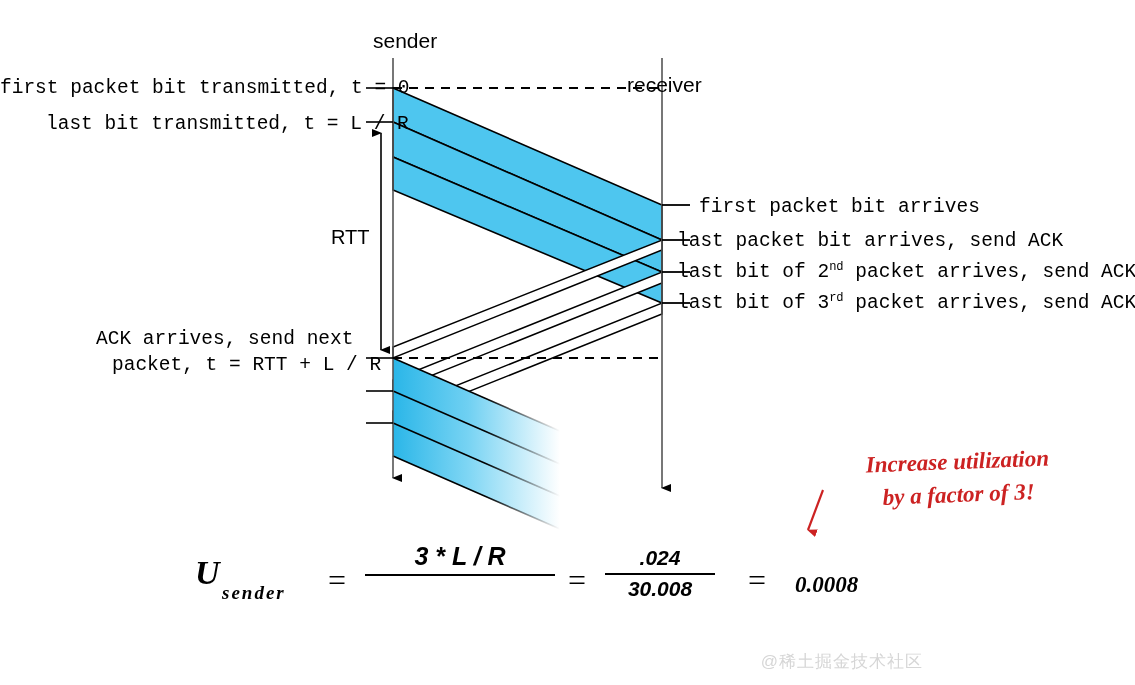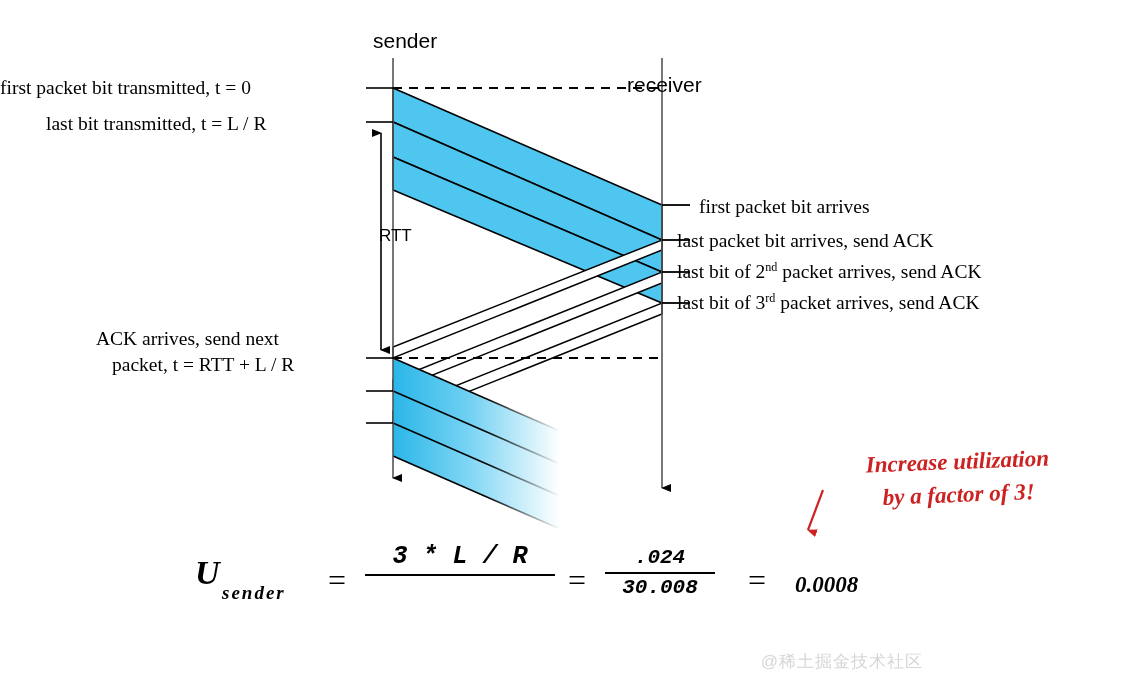--- a/index.html
+++ b/index.html
@@ -22,44 +22,43 @@
     height: 685px;
   }
   svg.diagram {
     position: absolute;
     left: 0; top: 0;
     width: 1135px;
     height: 685px;
   }
   .lbl {
     position: absolute;
-    font-family: Liberation Serif, serif;
+    font-family: Liberation Mono, monospace;
     font-size: 19.5px;
     color: #000;
     white-space: nowrap;
     line-height: 1.28;
   }
   .hdr {
     position: absolute;
     font-family: "Liberation Sans", sans-serif;
     font-size: 21px;
     color: #000;
     white-space: nowrap;
   }
   .lbl sup {
     font-size: 0.62em;
     vertical-align: super;
     line-height: 0;
   }
   .rtt-label {
     position: absolute;
-    font-size: 17px;
+    font-size: 20px;
     font-family: "Liberation Sans", sans-serif;
     white-space: nowrap;
-    margin-left: 48px;
   }
   .redtext {
     position: absolute;
     font-family: "Liberation Serif", serif;
     font-style: italic;
     font-weight: bold;
     color: #cc2222;
     font-size: 23px;
     white-space: nowrap;
     text-align: center;
@@ -82,21 +81,21 @@
     font-weight: bold;
   }
   .eq-sign {
     font-size: 32px;
     font-style: normal;
     font-family: "Liberation Serif", serif;
   }
   .frac {
     position: absolute;
     text-align: center;
-    font-family: Liberation Mono, monospace;
+    font-family: Liberation Sans, sans-serif;
     font-style: italic;
     font-weight: bold;
   }
   .frac .num, .frac .den {
     display: block;
     white-space: nowrap;
   }
   .frac .bar {
     display: block;
     height: 2px;

